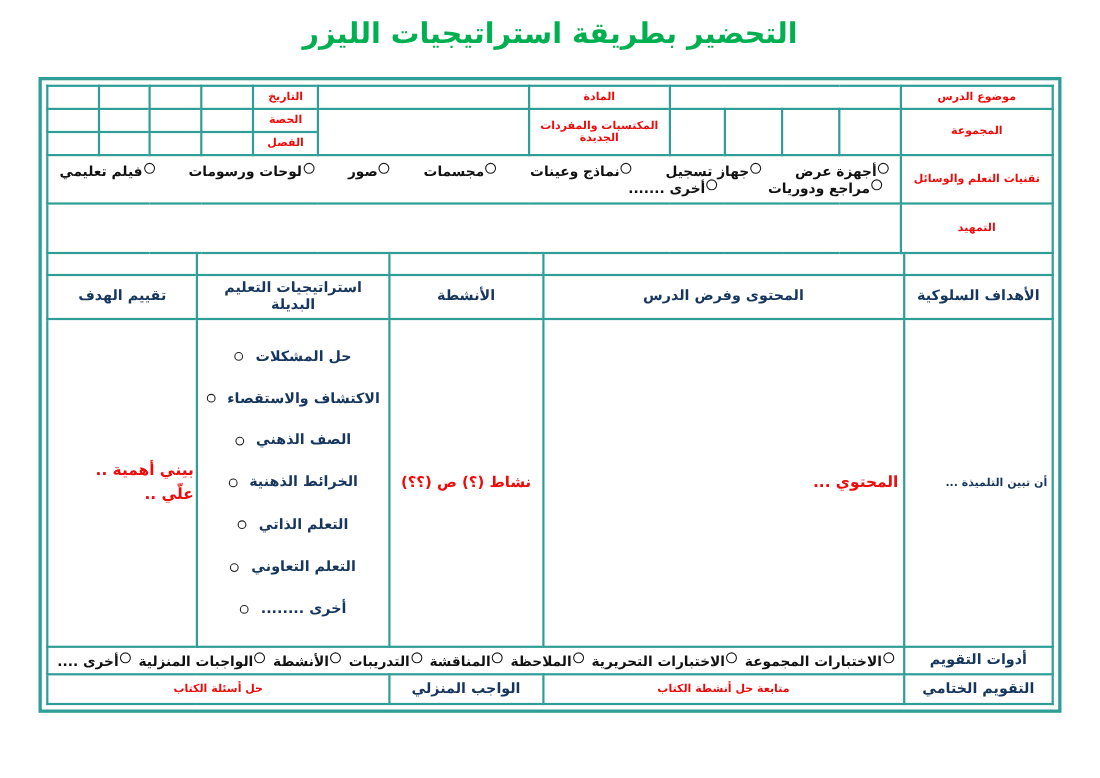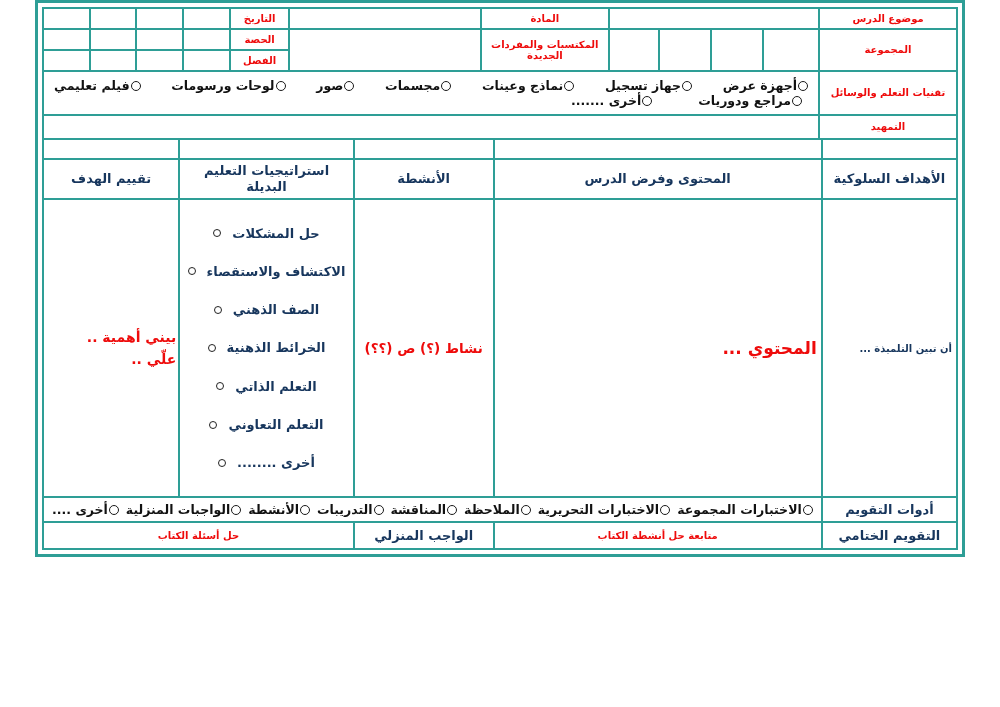--- a/index.html
+++ b/index.html
@@ -35,21 +35,21 @@
   }
   td{
     border:2px solid var(--teal);
     vertical-align:middle;
     padding:0 2px;
     overflow:hidden;
   }
   table.bottom tr:first-child td{border-top-width:0;}
   .r20{height:21px;}
   .r44{height:44px;}
-  .r30{height:24px;}
+  .r30{height:45px;}
   .rthin{height:19px;}
   .rhead{height:40px;}
   .rbody{height:298px;}
   .rtools{height:25px;}
   .rfinal{height:27px;}
   .lbl{
     color:var(--red);
     font-weight:bold;
     font-size:10px;
     text-align:center;
@@ -70,37 +70,37 @@
     padding:0 8px;
     font-size:12.5px;
     font-weight:bold;
     color:var(--ink);
   }
   .optline2{
     justify-content:flex-start;
     gap:46px;
     padding-right:14px;
   }
-  .opt{display:inline-flex;align-items:center;gap:1px;white-space:nowrap;}
+  .opt{display:inline-flex;align-items:flex-start;gap:1px;white-space:nowrap;}
   .radio-ic{
     display:inline-block;
     width:10px;height:10px;
     border:1.6px solid #1a1a1a;
     border-radius:50%;
     background:#fff;
     flex:0 0 auto;
   }
   .cell-flex-right{
     display:flex;align-items:center;justify-content:flex-start;
   }
   .cell-flex-center{
     display:flex;align-items:center;justify-content:center;
   }
   .objectives-text{color:var(--navy);font-weight:bold;font-size:10px;padding-right:2px;}
-  .content-text{color:var(--red);font-weight:bold;font-size:17px;padding-right:2px;}
+  .content-text{color:var(--red);font-weight:bold;font-size:14px;padding-right:2px;}
   .activity-text{color:var(--red);font-weight:bold;font-size:13.5px;}
   .eval-text{
     color:var(--red);font-weight:bold;font-size:14px;
     text-align:right;direction:rtl;line-height:1.6;padding-left:4px;
   }
   .strat-col{
     height:100%;
     display:flex;flex-direction:column;justify-content:space-around;
     padding:14px 0;
   }
@@ -116,20 +116,21 @@
     display:flex;align-items:center;justify-content:space-between;
     padding:0 6px;font-size:12.5px;font-weight:bold;color:var(--ink);
   }
   td.vtall{height:100%;}
 </style>
 </head>
 <body>
 
 <div class="page">
 
+  <div class="title">التحضير بطريقة استراتيجيات الليزر</div>
 
   <div class="frame">
 
     <table class="top">
       <colgroup>
         <col style="width:15.1%">
           <col style="width:6.1%">
           <col style="width:5.7%">
           <col style="width:5.7%">
           <col style="width:5.5%">

